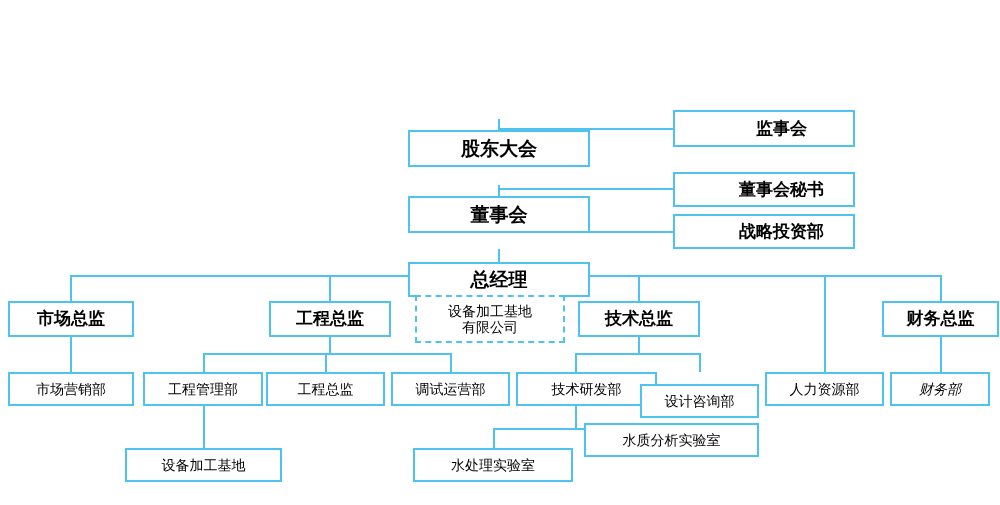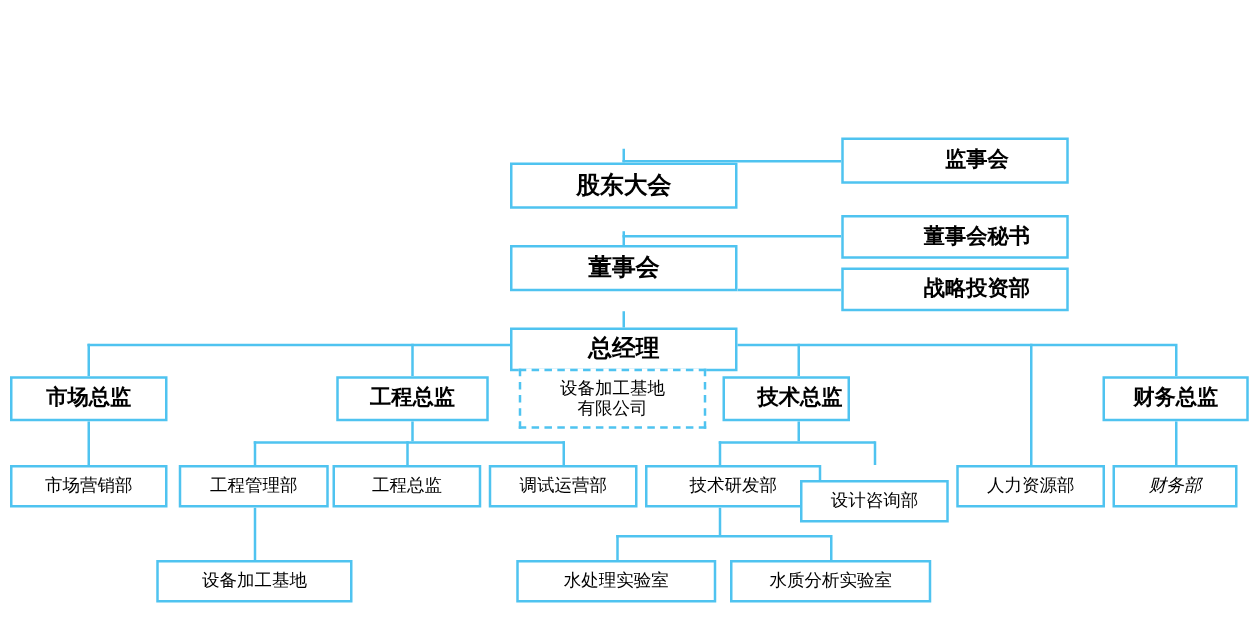--- a/index.html
+++ b/index.html
@@ -153,21 +153,21 @@
 
   <div class="node lvl-dir" style="left:269px; top:301px; width:122px; height:36px;">
     <span class="label">工程总监</span>
   </div>
 
   <div class="node dashed" style="left:415px; top:295px; width:150px; height:48px; flex-direction:column;">
     <span class="label">设备加工基地</span>
     <span class="label">有限公司</span>
   </div>
 
-  <div class="node lvl-dir" style="left:578px; top:301px; width:102px; height:36px;justify-content:flex-end;">
+  <div class="node lvl-dir" style="left:578px; top:301px; width:122px; height:36px;">
     <span class="label">技术总监</span>
   </div>
 
   <div class="node lvl-dir" style="left:882px; top:301px; width:117px; height:36px;">
     <span class="label">财务总监</span>
   </div>
 
   <div class="node lvl-dept" style="left:8px; top:372px; width:126px; height:34px;">
     <span class="label">市场营销部</span>
   </div>
@@ -201,17 +201,17 @@
   </div>
 
   <div class="node lvl-sub" style="left:125px; top:448px; width:157px; height:34px;">
     <span class="label">设备加工基地</span>
   </div>
 
   <div class="node lvl-sub" style="left:413px; top:448px; width:160px; height:34px;">
     <span class="label">水处理实验室</span>
   </div>
 
-  <div class="node lvl-sub" style="left:584px; top:448px; width:161px; height:34px;align-items:center;">
+  <div class="node lvl-sub" style="left:584px; top:423px; width:175px; height:34px;align-items:center;">
     <span class="label">水质分析实验室</span>
   </div>
 
 </div>
 
 </body></html>

